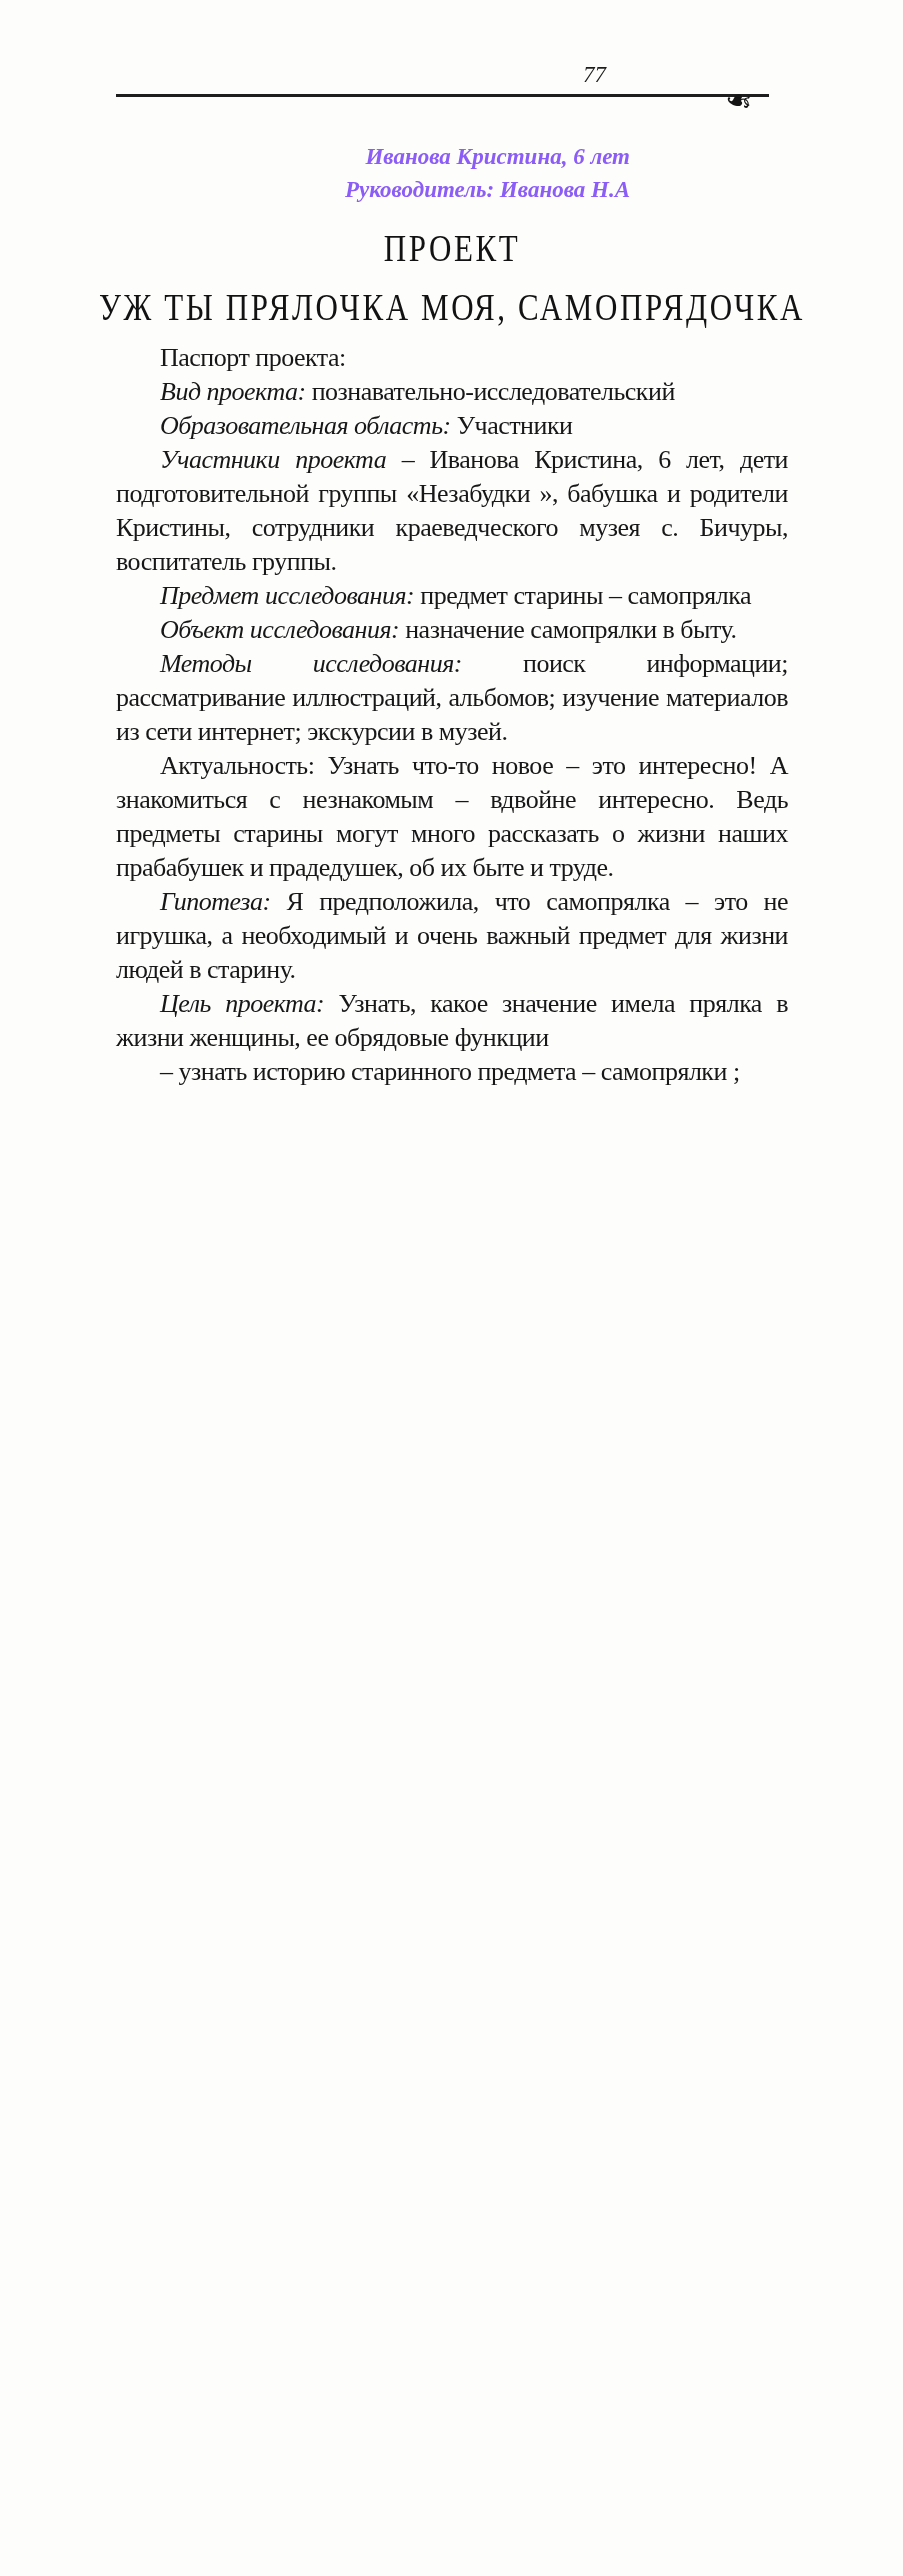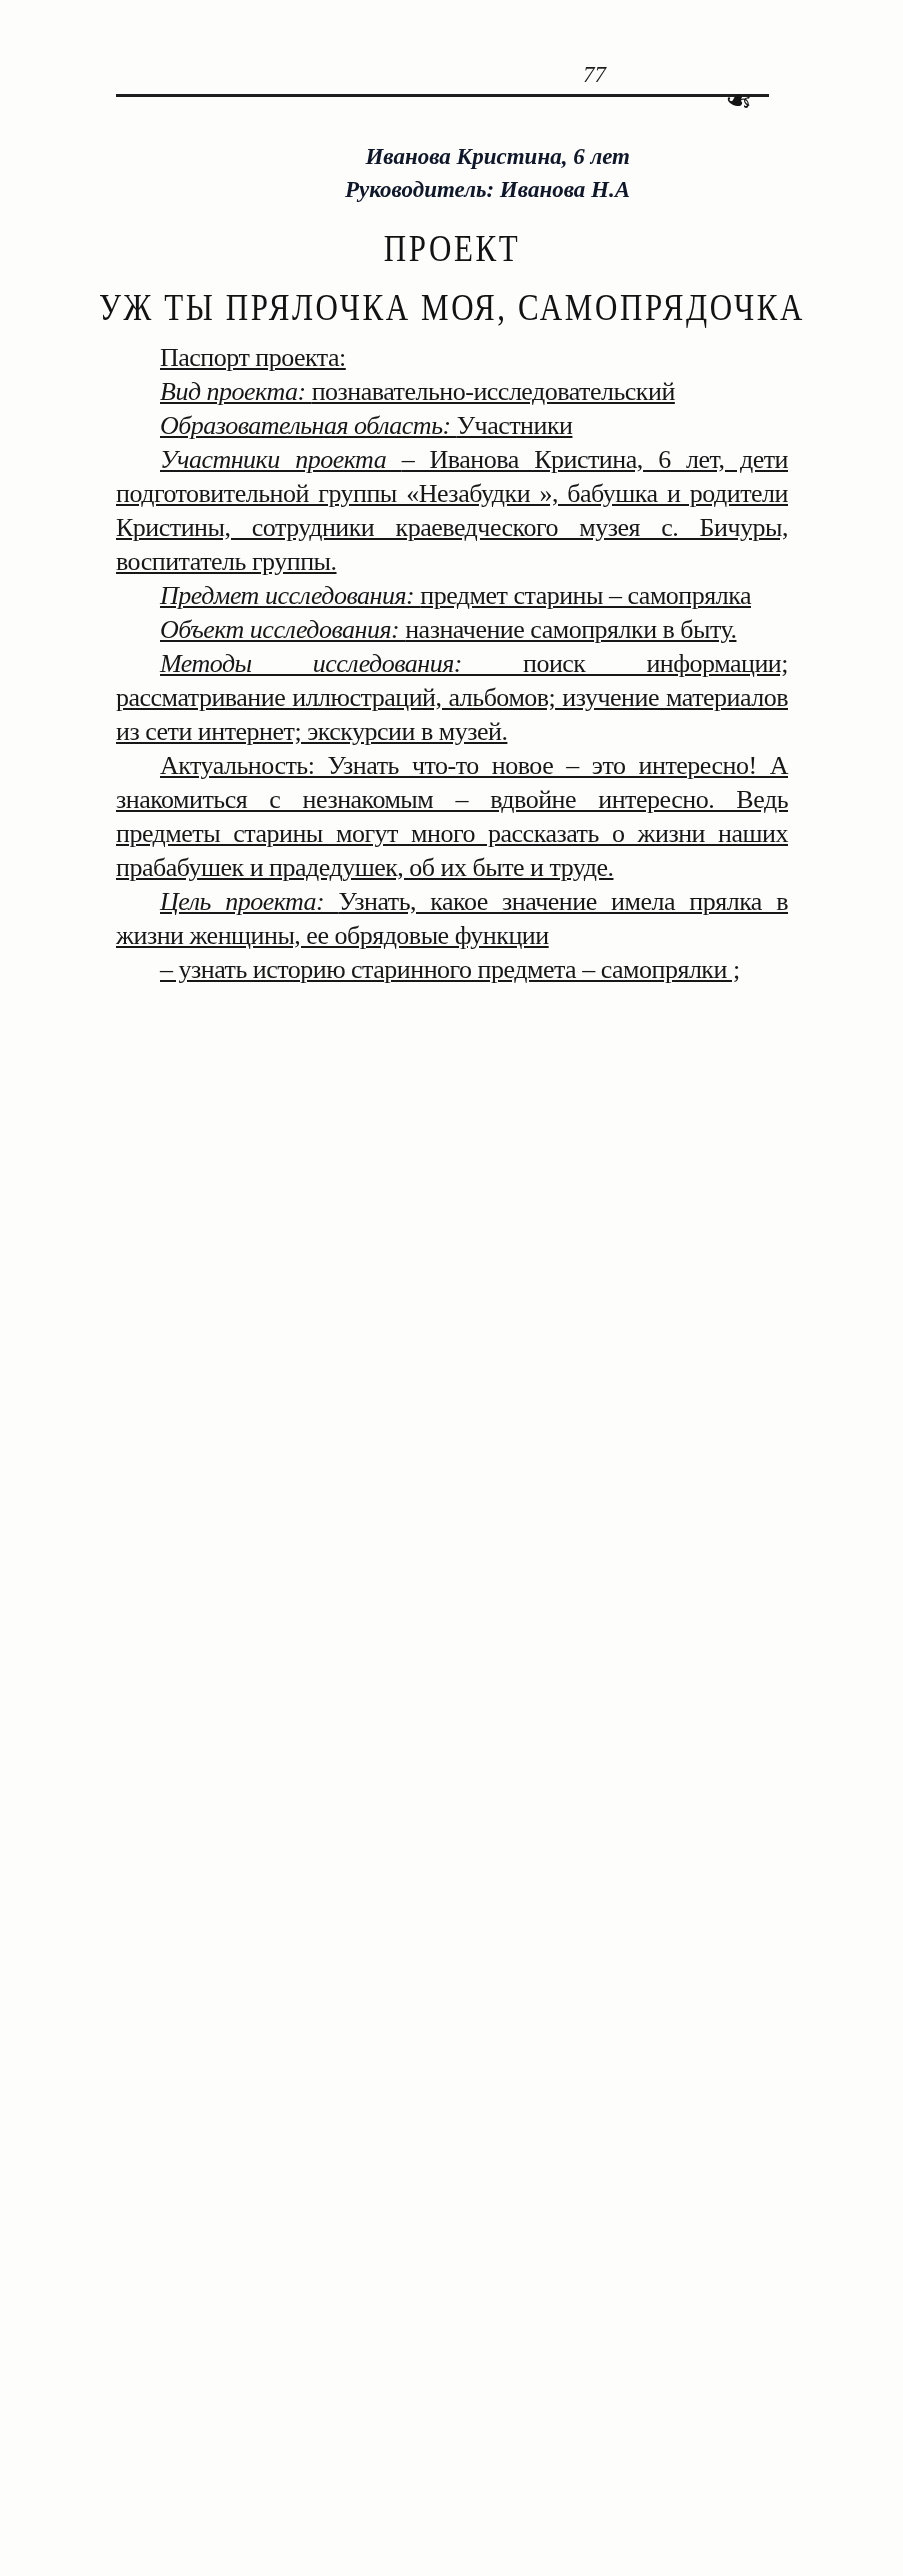--- a/index.html
+++ b/index.html
@@ -20,36 +20,36 @@
 
   .pgnum { position:absolute; font-size:23px; line-height:1; color:#1c1c1c; }
   .pgnum-77 { top:63px; right:134px; font-style:italic; }
 
   .orn { position:absolute; font-family:"DejaVu Sans",sans-serif; font-size:33px; line-height:1; color:#141414; }
   .orn-77 { left:725px; top:84px; transform:scaleX(-1) rotate(-14deg); }
 
   .byline {
     position:absolute; top:140px; right:110px; text-align:right;
     font-size:23px; line-height:33px; font-weight:700; font-style:italic;
-    color:#0f172a;
+    color:#8b5cf6;
   }
   .doc-title {
     position:absolute; top:218px; left:0; width:904px; text-align:center;
     font-size:31px; line-height:49px; letter-spacing:2.6px; font-weight:400;
     transform:scaleY(1.22); transform-origin:50% 0; color:#121212;
     white-space:nowrap;
   }
   .body {
     position:absolute; left:116px; width:672px;
     font-size:26px; line-height:34px; letter-spacing:-0.5px;
     text-align:justify; color:#171717;
   }
   .body-77 { top:341px; }
   .para { margin:0; }
-  .para.ind { text-indent:44px;text-decoration:underline; }
+  .para.ind { text-indent:44px; }
   .it { font-style:italic;margin-top:40px; }
 </style>
 </head>
 <body>
 
 <div class="sheet">
 
   <section class="page page-77">
     <div class="pgnum pgnum-77">77</div>
     <div class="rule rule-77"></div>
@@ -67,20 +67,21 @@
 
     <div class="body body-77">
         <p class="para ind"><span>Паспорт проекта:</span></p>
         <p class="para ind"><span class="it">Вид проекта: </span><span>познавательно-исследовательский</span></p>
         <p class="para ind"><span class="it">Образовательная область: </span><span>Участники</span></p>
         <p class="para ind"><span class="it">Участники проекта </span><span>– Иванова Кристина, 6 лет, дети подготовительной группы «Незабудки », бабушка и родители Кристины, сотрудники краеведческого музея с. Бичуры, воспитатель группы.</span></p>
         <p class="para ind"><span class="it">Предмет исследования: </span><span>предмет старины – самопрялка</span></p>
         <p class="para ind"><span class="it">Объект исследования: </span><span>назначение самопрялки в быту.</span></p>
         <p class="para ind"><span class="it">Методы исследования: </span><span>поиск информации; рассматривание иллюстраций, альбомов; изучение материалов из сети интернет; экскурсии в музей.</span></p>
         <p class="para ind"><span>Актуальность: Узнать что-то новое – это интересно! А знакомиться с незнакомым – вдвойне интересно. Ведь предметы старины могут много рассказать о жизни наших прабабушек и прадедушек, об их быте и труде.</span></p>
+        <p class="para ind"><span class="it">Гипотеза: </span><span>Я предположила, что самопрялка – это не игрушка, а необходимый и очень важный предмет для жизни людей в старину.</span></p>
         <p class="para ind"><span class="it">Цель проекта: </span><span>Узнать, какое значение имела прялка в жизни женщины, ее обрядовые функции</span></p>
         <p class="para ind"><span>– узнать историю старинного предмета – самопрялки ;</span></p>
       </div>
   </section>
 
   <section class="page page-78">
     
     
     
     

